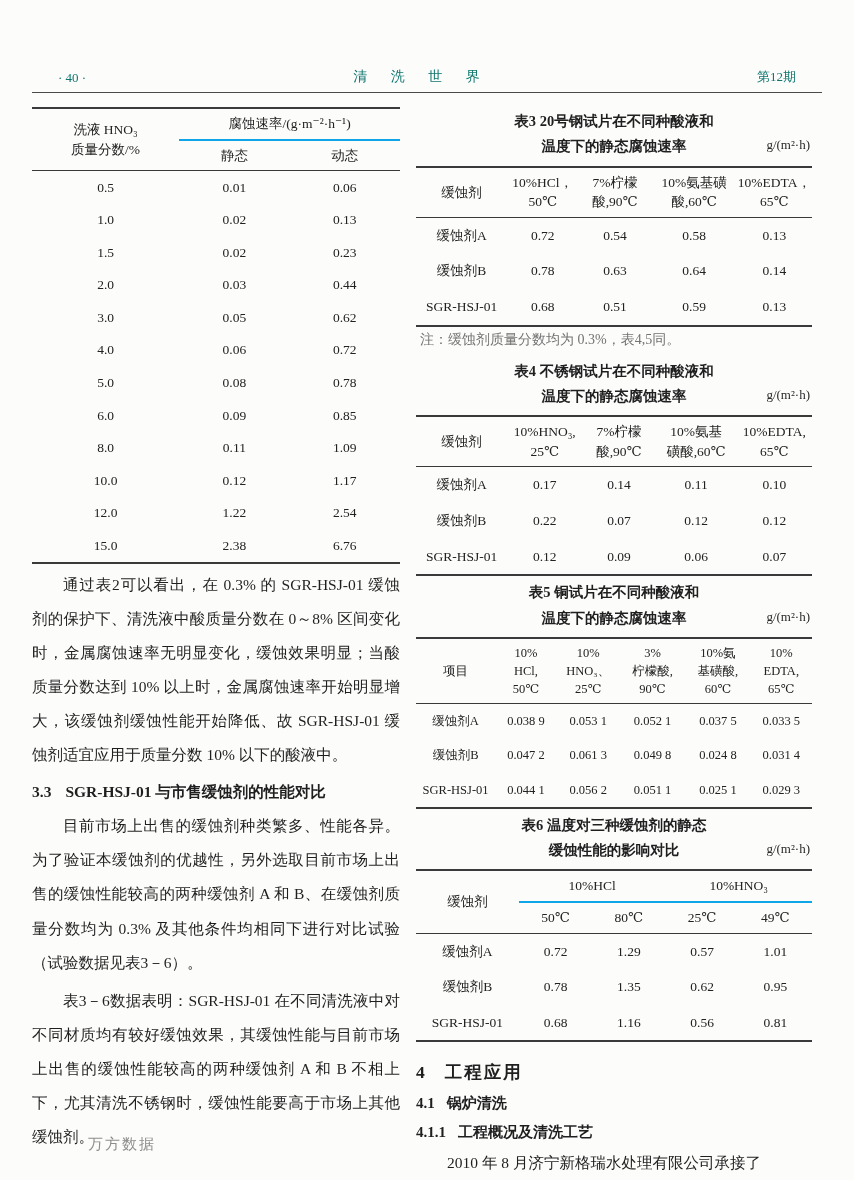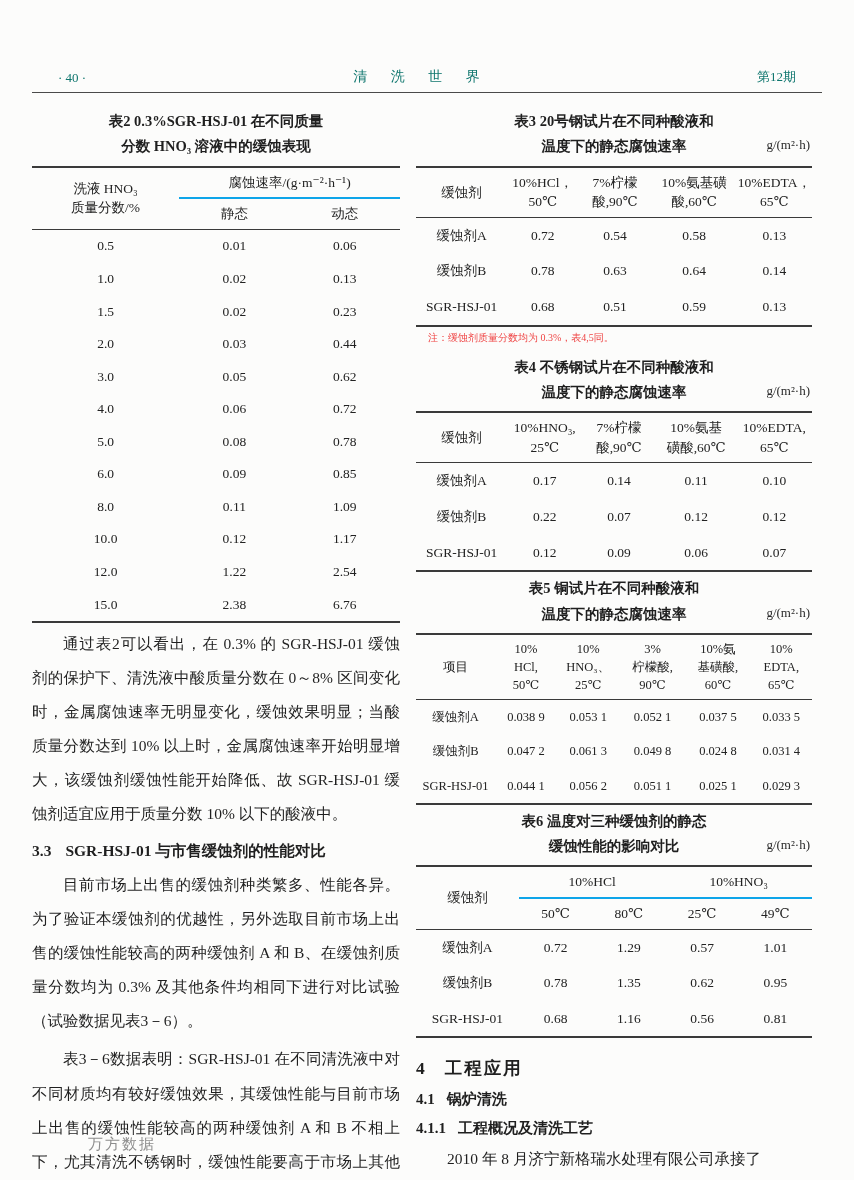--- a/index.html
+++ b/index.html
@@ -48,21 +48,21 @@
   }
   table.tbl th,table.tbl td{
     font-weight:normal;text-align:center;vertical-align:middle;
     padding:5px 1px;line-height:1.45;
   }
   table.tbl th.bb{border-bottom:1.3px solid #3a3a3a;}
   table.tbl th.grp{border-bottom:2px solid #0ea5e9;}
   table.t2 td{padding:6.5px 1px;}
   table.t3 td,table.t4 td,table.t5 td,table.t6 td{padding:8px 1px;}
   table.t5{font-size:12.5px;}
-  .note{font-size:10px;color:#ef4444;margin:4px 0 10px 12px;}
+  .note{font-size:14px;color:#737373;margin:4px 0 10px 4px;}
   
   .para{
     font-size:15.5px;line-height:2.2;text-align:justify;
     text-indent:2em;margin:4px 0 0 0;
   }
   .subhead{font-size:15.5px;font-weight:bold;margin:8px 0 2px 0;line-height:1.6;}
   .subhead .num{margin-right:14px;}
   .h1head{font-size:17.5px;font-weight:bold;margin:18px 0 8px 0;letter-spacing:2px;}
   .h1head .num{margin-right:20px;letter-spacing:0;}
   .h2head{font-size:15px;font-weight:bold;margin:10px 0 4px 0;}
@@ -81,24 +81,20 @@
     <span>· 40 ·</span>
     <span class="jtitle">清 洗 世 界</span>
     <span>第12期</span>
   </div>
   <div class="head-rule"></div>
 
   <div class="columns">
 
     <div class="col col-left">
 
-      <div class="cap">
-        <span>表2  0.3%SGR-HSJ-01 在不同质量</span><br>
-        <span>分数 HNO₃ 溶液中的缓蚀表现</span>
-      </div>
 
       <table class="tbl t2">
         <colgroup>
             <col style="width:40%">
             <col style="width:30%">
             <col style="width:30%">
           </colgroup>
         <thead>
           <tr>
             <th rowspan="2" class="bb">

